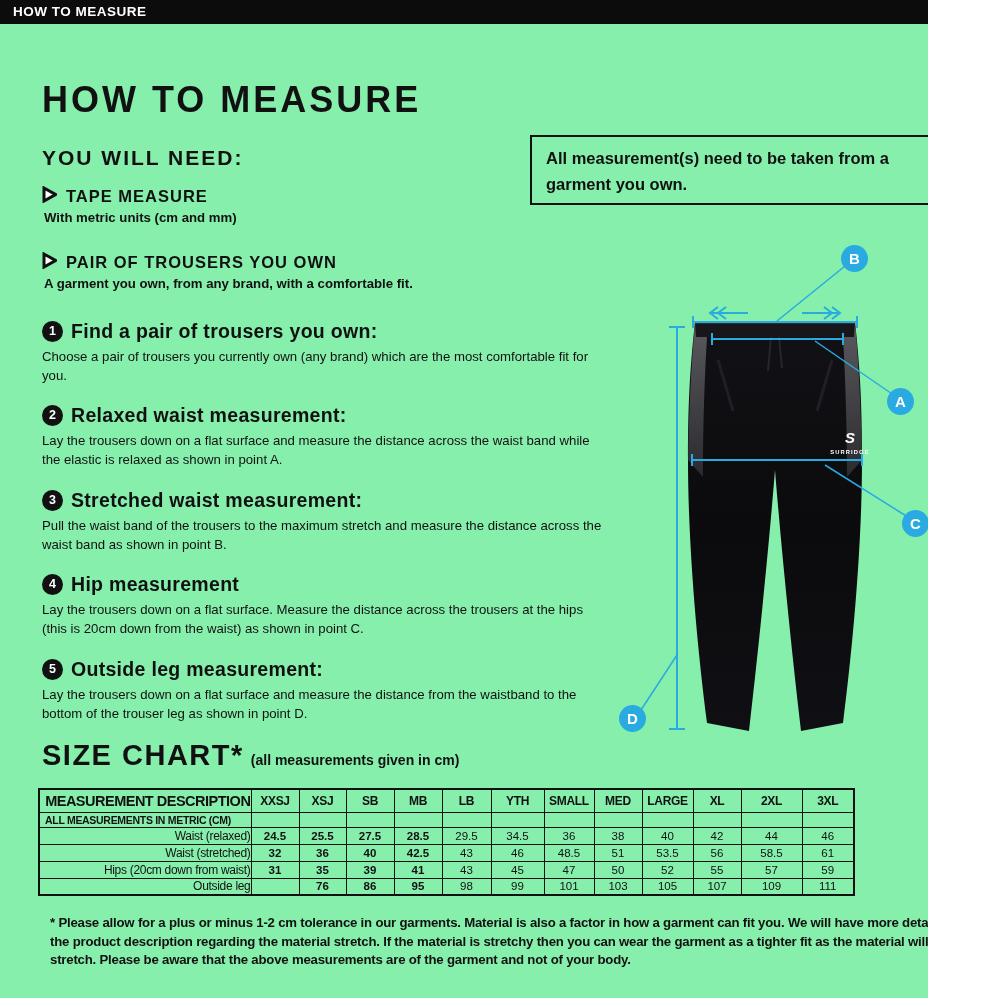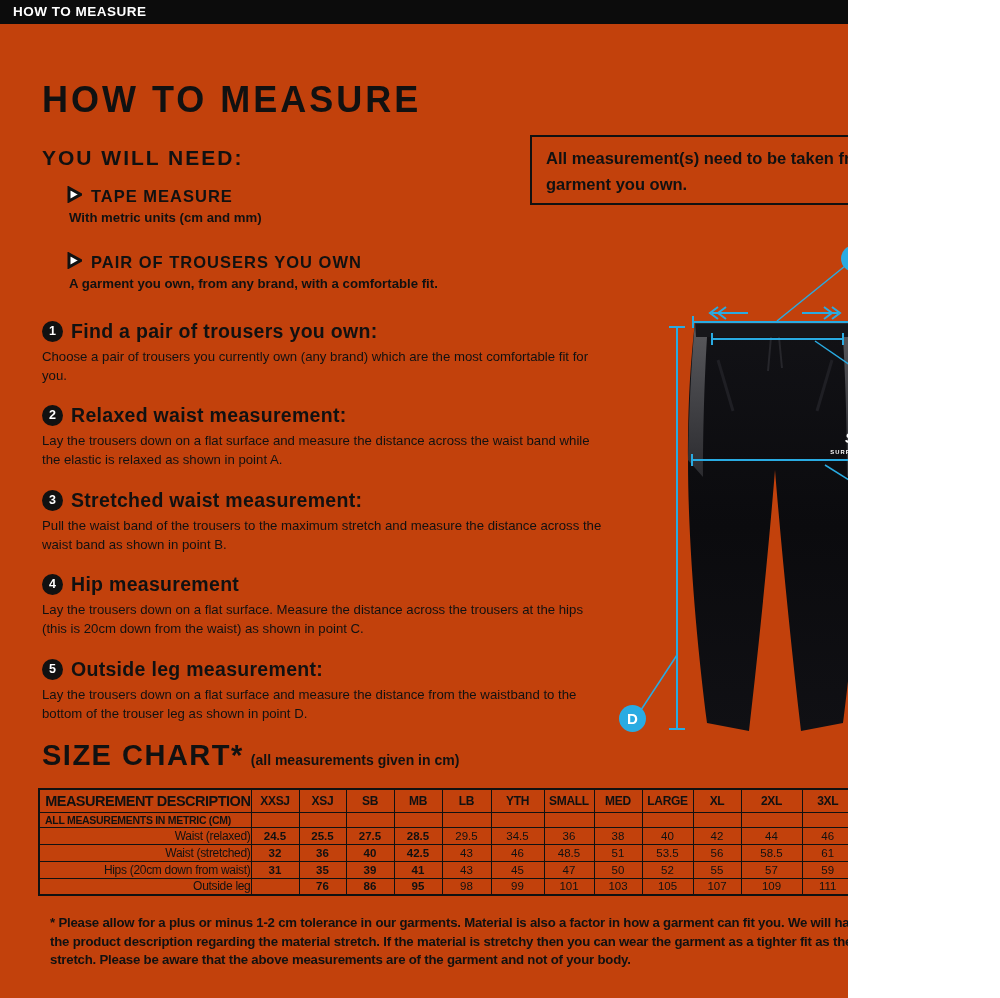--- a/index.html
+++ b/index.html
@@ -1,32 +1,32 @@
 <!DOCTYPE html>
 <html><head>
 <meta charset="utf-8">
 <style>
   html,body{margin:0;padding:0;background:#fff;}
   *{box-sizing:border-box;}
   body{font-family:"Liberation Sans", sans-serif; color:#111;}
-  .page{position:relative;width:848px;height:998px;background:#c2410c;overflow:hidden;}
+  .page{position:relative;width:928px;height:998px;background:#86efac;overflow:hidden;}
 
   
   .topbar{position:absolute;left:0;top:0;width:1000px;height:24px;background:#0c0c0c;}
   .topbar-title{position:absolute;left:13px;top:0;line-height:24px;color:#fff;font-size:13.5px;font-weight:700;letter-spacing:.5px;}
   .topbar-logo{position:absolute;right:8px;top:1px;width:44px;text-align:center;color:#fff;}
   .topbar-logo .s-glyph{display:block;font-size:13px;font-weight:800;line-height:13px;font-style:italic;}
   .topbar-logo .s-word{display:block;font-size:4.6px;font-weight:700;letter-spacing:.7px;margin-top:1px;}
 
   
   .h1{position:absolute;left:42px;top:55px;font-size:36px;font-weight:800;letter-spacing:3px;}
   .h2{position:absolute;left:42px;top:129px;font-size:21px;font-weight:800;letter-spacing:2px;}
 
   
-  .need-list{position:absolute;left:42px;top:186px;width:480px;margin-left:25px;}
+  .need-list{position:absolute;left:42px;top:186px;width:480px;}
   .need-item{margin-bottom:27px;}
   .need-head{display:flex;align-items:center;gap:9px;}
   .need-title{font-size:16.5px;font-weight:800;letter-spacing:1px;margin:0;}
   .need-desc{font-size:13.2px;font-weight:700;margin:3px 0 0 2px;}
 
   
   .note-box{position:absolute;left:530px;top:135px;width:432px;height:70px;border:2.5px solid #111;padding:9px 14px;font-size:16.5px;font-weight:700;line-height:1.55;}
 
   
   .steps{position:absolute;left:42px;top:320px;width:575px;}

